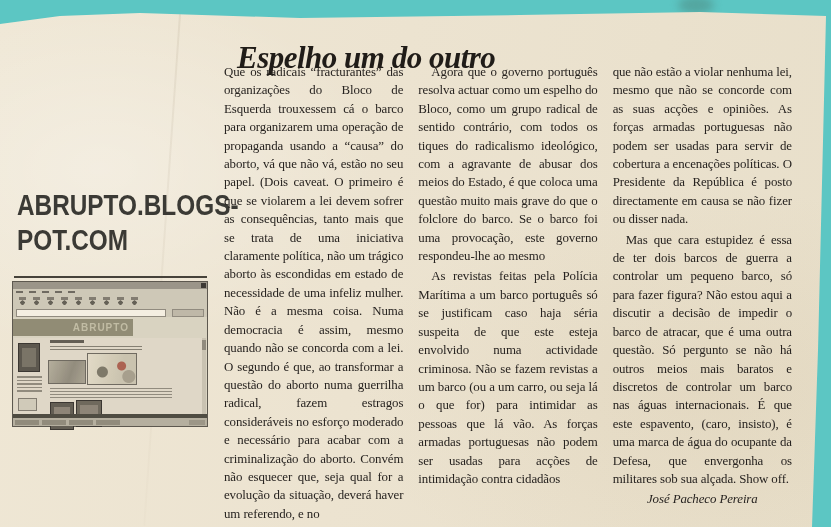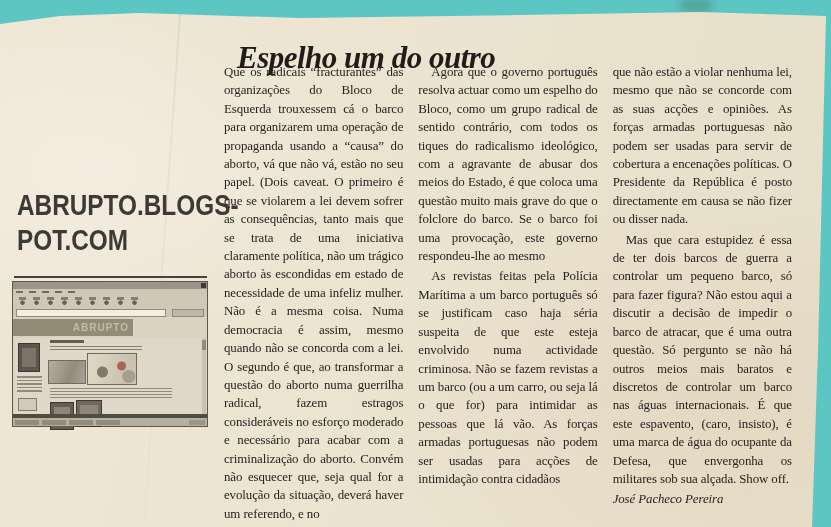--- a/index.html
+++ b/index.html
@@ -100,21 +100,21 @@
   }
   .col{
     flex:1;overflow:hidden;
     font-size:12.9px;line-height:18.4px;color:#272320;
     text-align:justify;letter-spacing:-0.1px;
     hyphens:auto;-webkit-hyphens:auto;
   }
   .para{margin:2px;text-indent:13px;}
   .para.opening,.para.cont{text-indent:0;}
   .para.subhead{text-indent:22px;letter-spacing:0.2px;}
-  .para.byline{text-indent:0;text-align:left;font-style:italic;}
+  .para.byline{text-indent:0;text-align:center;font-style:italic;}
 </style>
 </head>
 <body>
 
 <div class="top-smudge"></div>
 
 <div class="paper">
 
   <div class="kicker">
     <div>ABRUPTO.BLOGS-</div>

